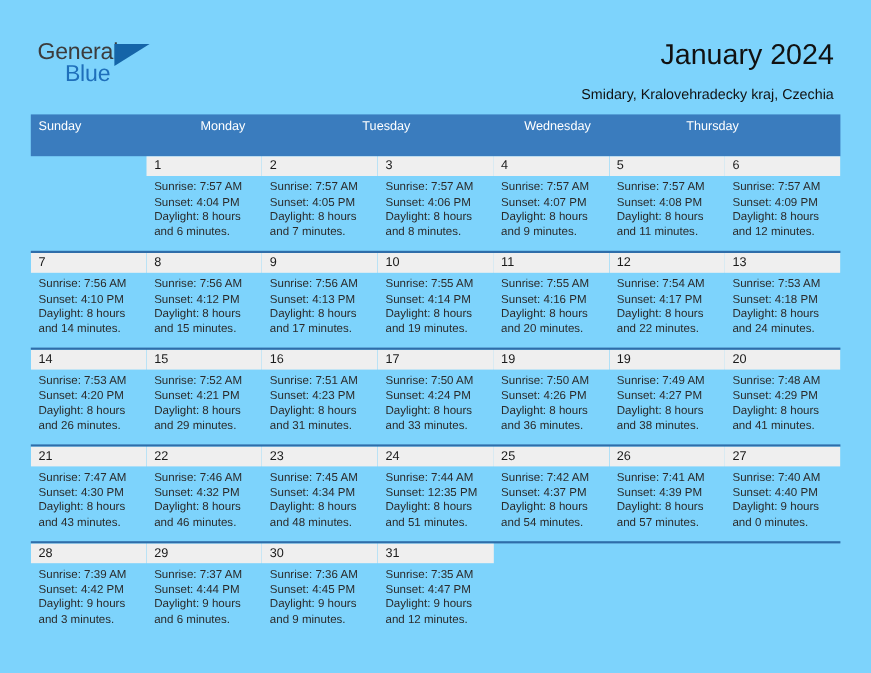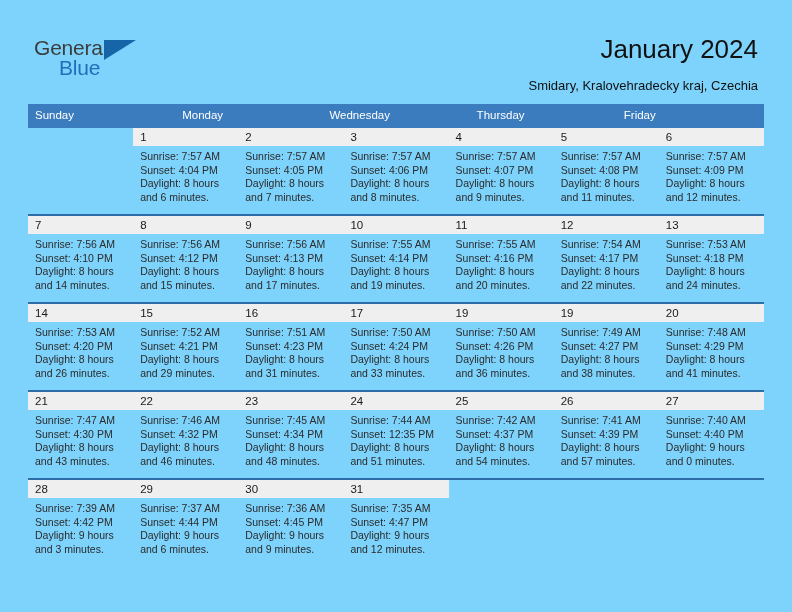--- a/index.html
+++ b/index.html
@@ -73,21 +73,21 @@
 
   
   .calendar {
     position: absolute;
     left: 28px; top: 104px;
     width: 736px;
   }
   .cal-head {
     display: flex;
     background: #3a7cbe;
-    height: 24px;
+    height: 38px;
   }
   .cal-head .hcell {
     flex: 1 1 0;
     font-size: 11.5px;
     color: #ffffff;
     line-height: 22px;
     padding-left: 7px;
     white-space: nowrap;
     overflow: hidden;
   }
@@ -142,23 +142,23 @@
 
     <div class="title">January 2024</div>
     <div class="subtitle">Smidary, Kralovehradecky kraj, Czechia</div>
   </div>
 
   <div class="calendar">
 
     <div class="cal-head">
       <div class="hcell">Sunday</div>
       <div class="hcell">Monday</div>
+      <div class="hcell">Tuesday</div>
       <div class="hcell">Wednesday</div>
       <div class="hcell">Thursday</div>
-      <div class="hcell">Friday</div>
     </div>
 
     <div id="weeks-container">
         <div class="week">
           <div class="week-body">
             <div class="cell empty">
               <div class="daynum-band"></div>
             </div>
             <div class="cell">
               <div class="daynum-band">1</div>

